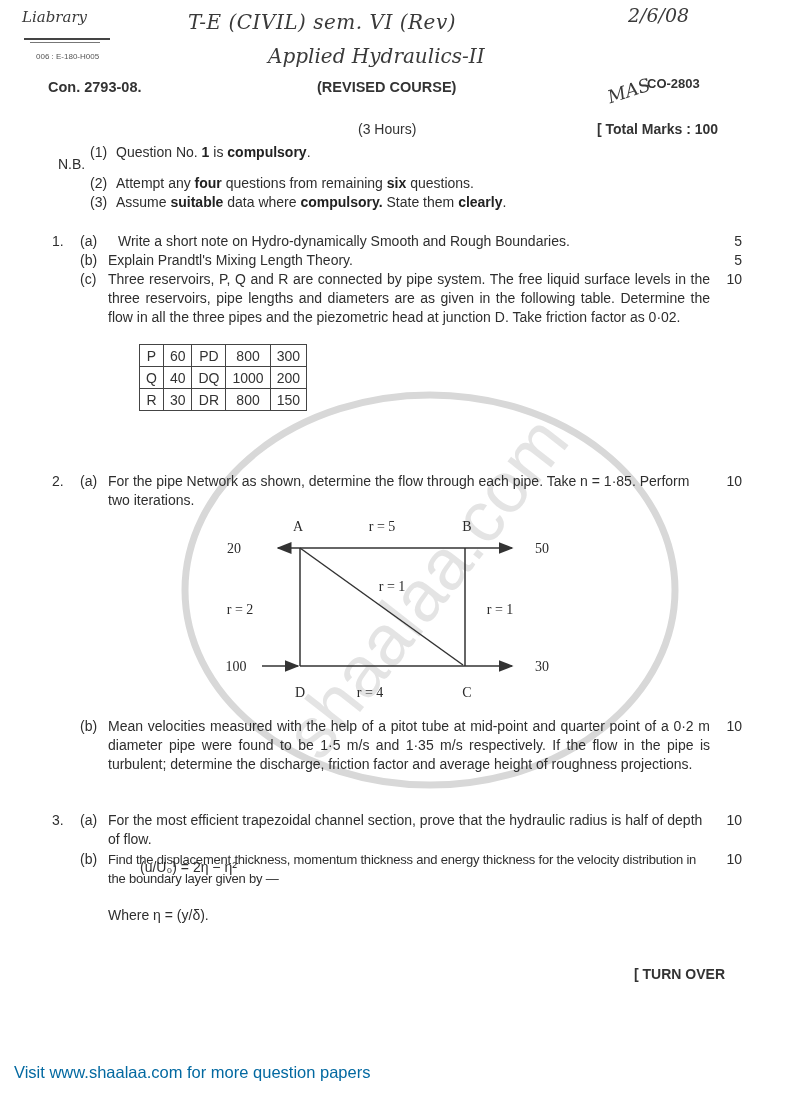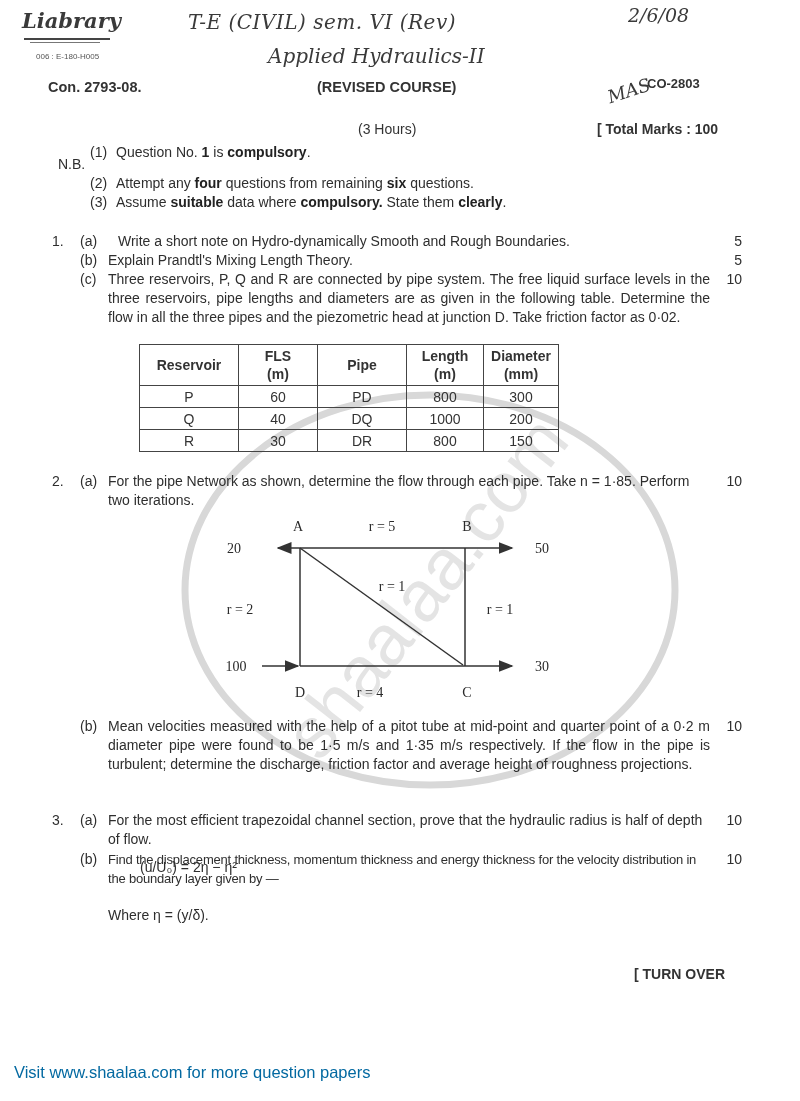--- a/index.html
+++ b/index.html
@@ -3,21 +3,21 @@
 <meta charset="utf-8">
 <style>
   html, body { margin: 0; padding: 0; }
   body {
     width: 800px; height: 1101px; position: relative; overflow: hidden;
     background: #ffffff; color: #2a2a2a;
     font-family: "Liberation Sans", sans-serif;
   }
   .abs { position: absolute; }
   .hand { font-family: "DejaVu Serif", serif; font-style: italic; color: #3a3a3a; }
-  .lib { left: 22px; top: 8px; font-size: 21px; font-weight: bold; }
+  .lib { left: 22px; top: 8px; font-size: 15px; }
   .lib-line { left: 24px; top: 38px; width: 86px; height: 0; border-top: 2px solid #444; }
   .lib-line2 { left: 30px; top: 42px; width: 70px; height: 0; border-top: 1px solid #777; }
   .stamp-small { left: 36px; top: 52px; font-size: 8px; color: #555; }
   .course-hand { left: 188px; top: 10px; font-size: 20px; letter-spacing: 0.5px; }
   .subject-hand { left: 268px; top: 44px; font-size: 20px; }
   .date-hand { left: 628px; top: 4px; font-size: 19px; }
   .sign-hand { left: 607px; top: 80px; font-size: 18px; transform: rotate(-18deg); }
   .con { left: 48px; top: 79px; font-size: 14.5px; font-weight: bold; color: #333; }
   .revised { left: 317px; top: 79px; font-size: 14.5px; font-weight: bold; color: #333; }
   .code { left: 647px; top: 76px; font-size: 13px; font-weight: bold; color: #333; }
@@ -93,27 +93,20 @@
 <div class="abs txt sub" style="top:251px;">(b)</div>
 <div class="abs txt body" style="top:251px;">Explain Prandtl's Mixing Length Theory.</div>
 <div class="abs txt marks" style="top:251px;">5</div>
 
 <div class="abs txt sub" style="top:270px;">(c)</div>
 <div class="abs txt body just" style="top:270px;">Three reservoirs, P, Q and R are connected by pipe system. The free liquid surface levels in the three reservoirs, pipe lengths and diameters are as given in the following table. Determine the flow in all the three pipes and the piezometric head at junction D. Take friction factor as 0·02.</div>
 <div class="abs txt marks" style="top:270px;">10</div>
 
 <table class="res">
   <tbody>
-      <tr>
-    <th style="width:86px;"><span>Reservoir</span></th>
-    <th style="width:66px;"><span>FLS</span><br><span>(m)</span></th>
-    <th style="width:76px;"><span>Pipe</span></th>
-    <th style="width:64px;"><span>Length</span><br><span>(m)</span></th>
-    <th style="width:62px;"><span>Diameter</span><br><span>(mm)</span></th>
-  </tr>
   <tr>
     <td>P</td>
     <td>60</td>
     <td>PD</td>
     <td>800</td>
     <td>300</td>
   </tr>
   <tr>
     <td>Q</td>
     <td>40</td>

